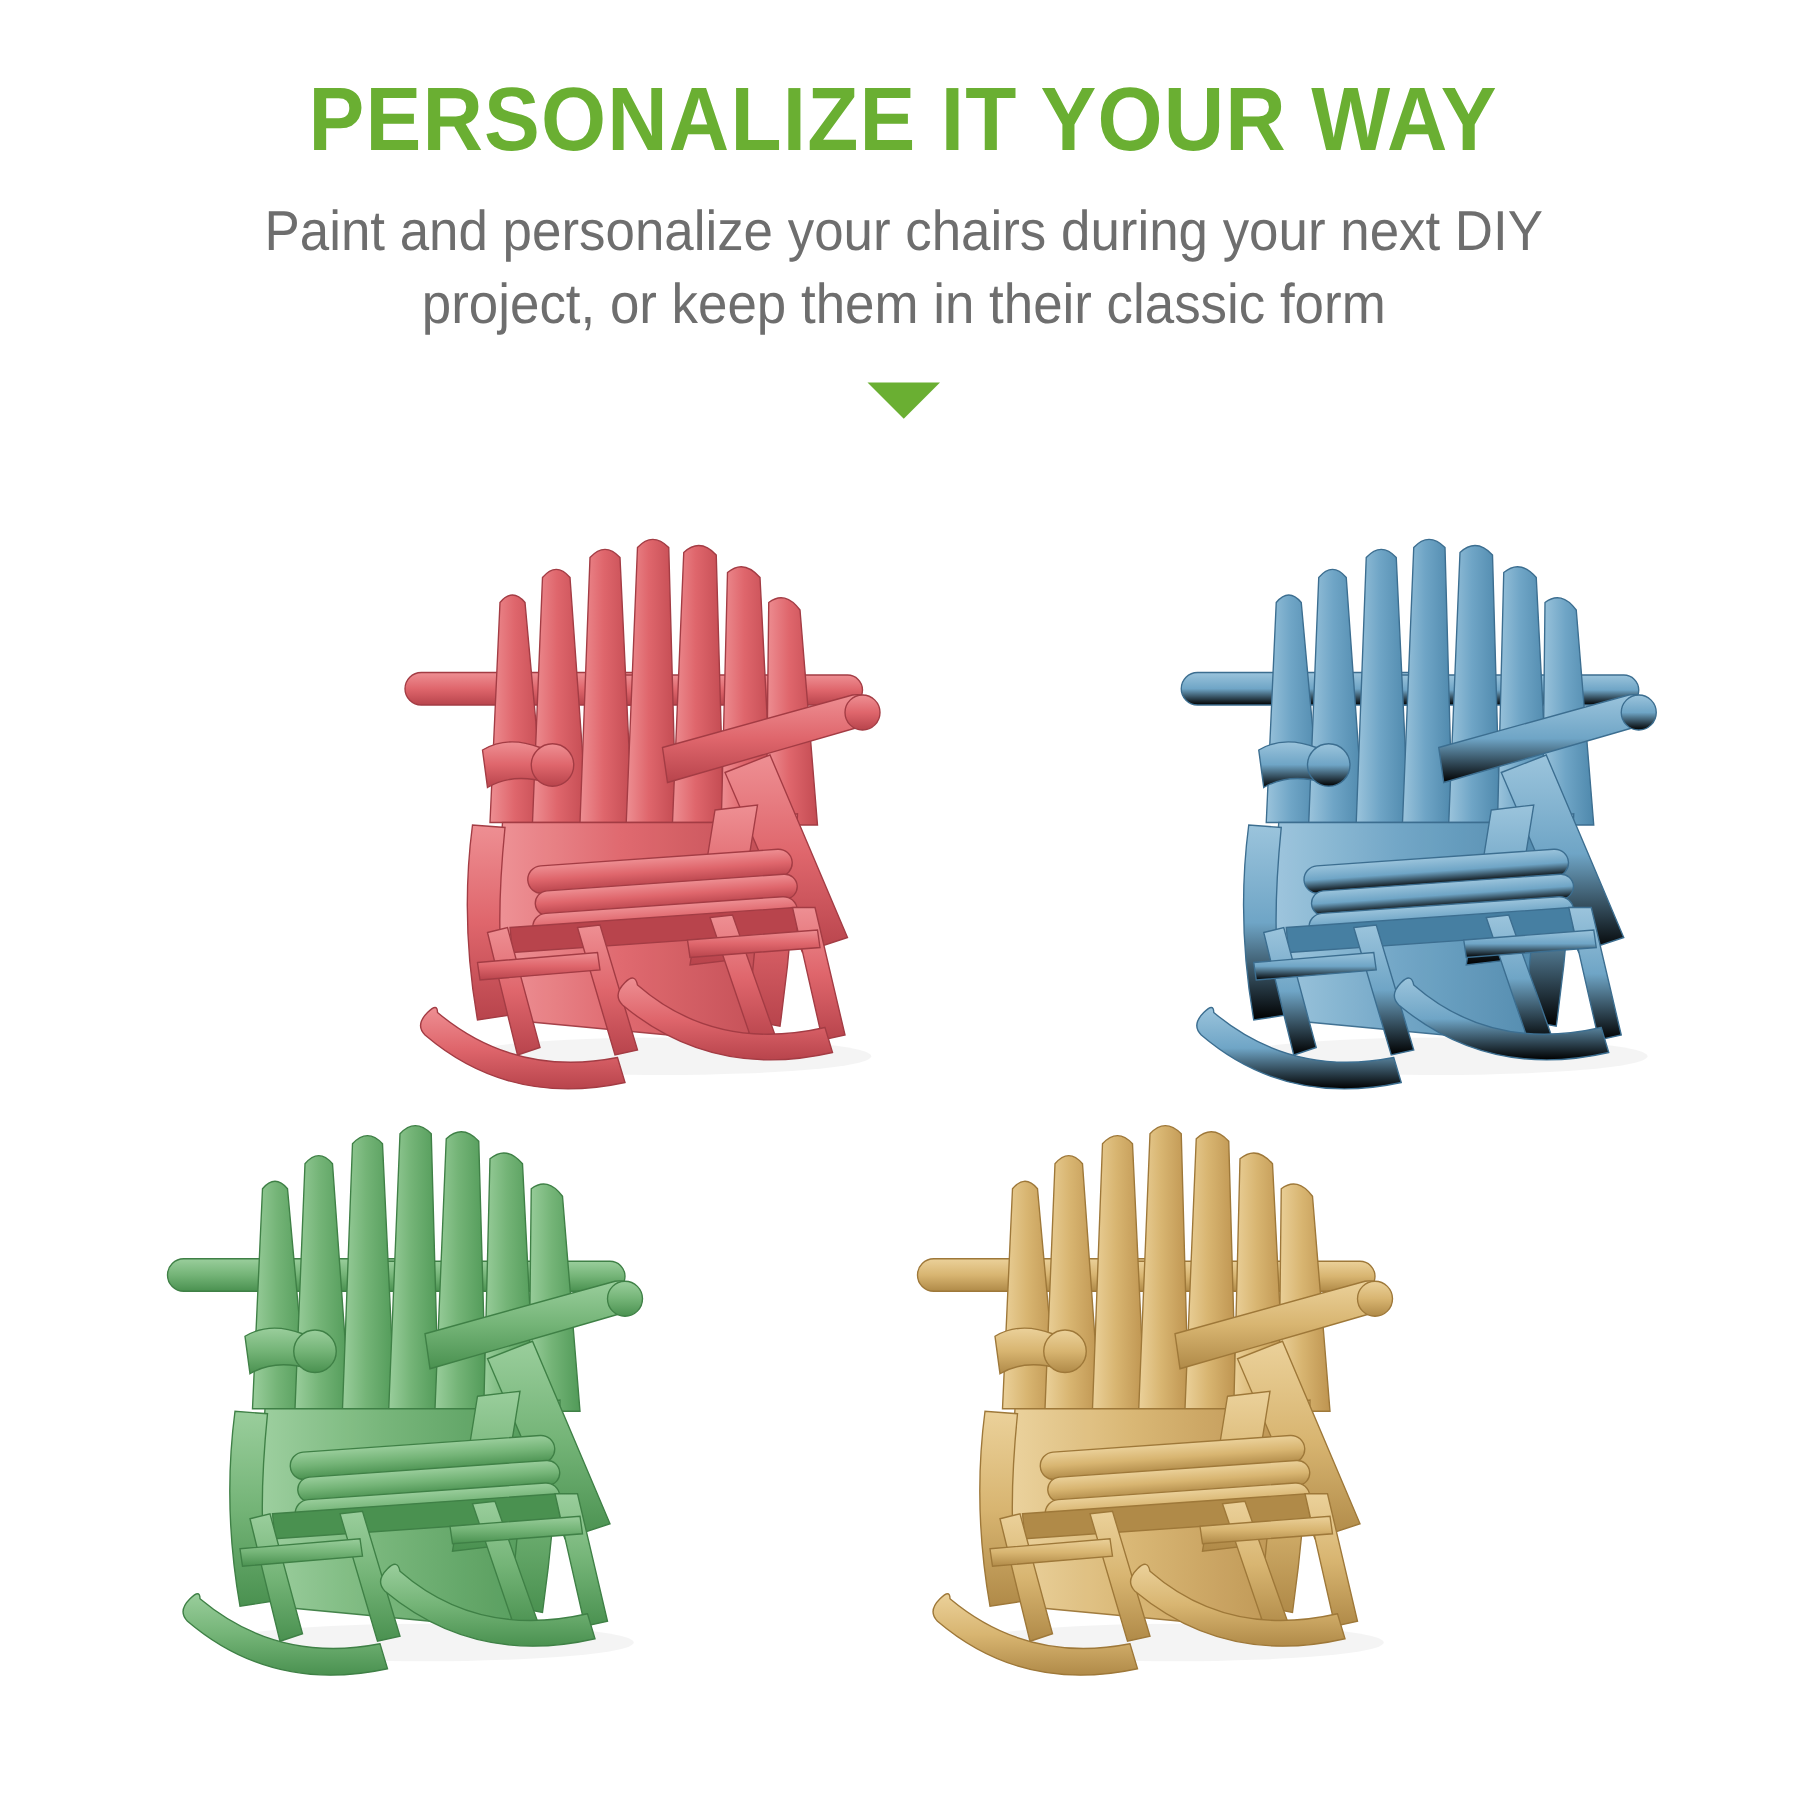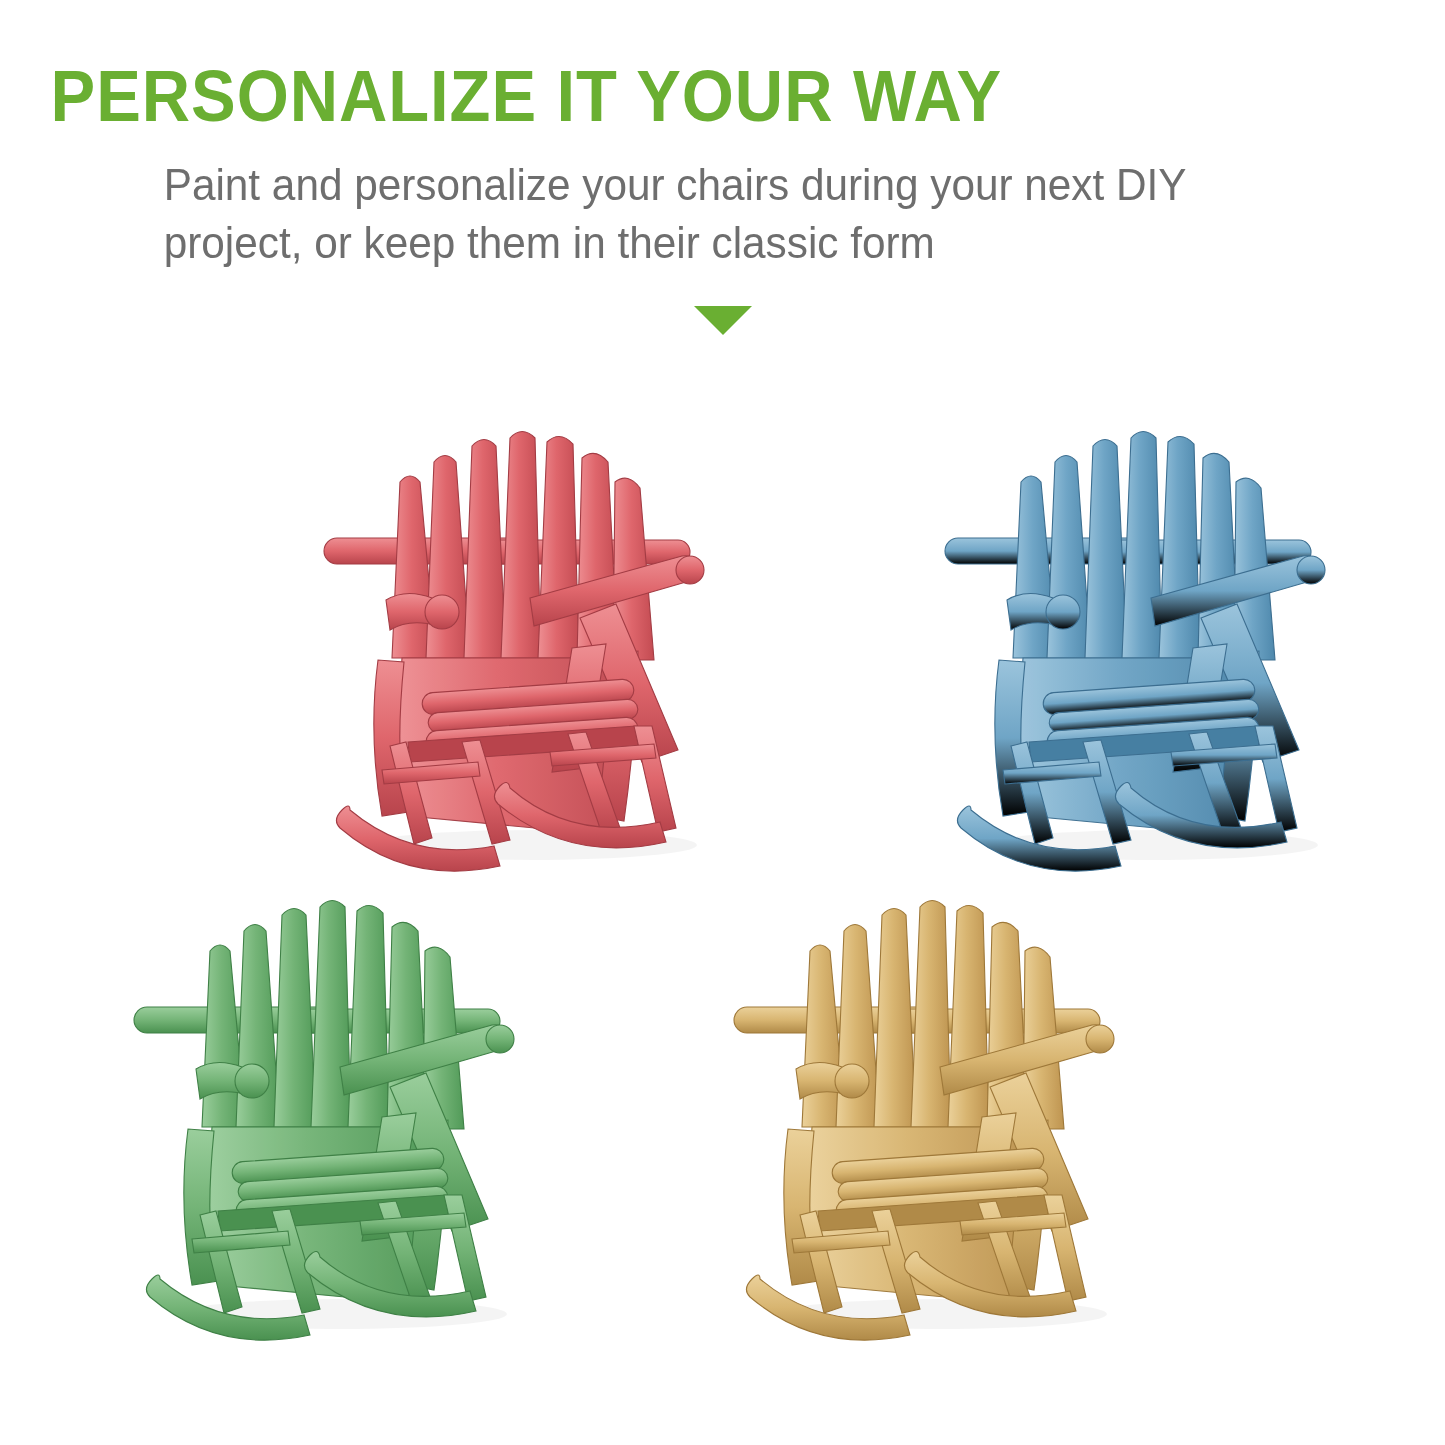--- a/index.html
+++ b/index.html
@@ -5,21 +5,21 @@
   html,body{margin:0;padding:0;}
   body{
     width:1445px;height:1445px;
     background:#ffffff;
     font-family:"Liberation Sans", sans-serif;
     overflow:hidden;
   }
   .page{position:relative;width:1445px;height:1445px;background:#fff;}
 
   
-  .header{padding-top:58px;}
+  .header{padding-top:58px;text-align:center;}
   .headline{
     font-family:"Liberation Sans", sans-serif;
     font-weight:700;
     font-size:72px;
     line-height:76px;
     letter-spacing:1px;
     color:#6AAF32;
     transform:scaleX(0.93);
     margin:0;
   }

